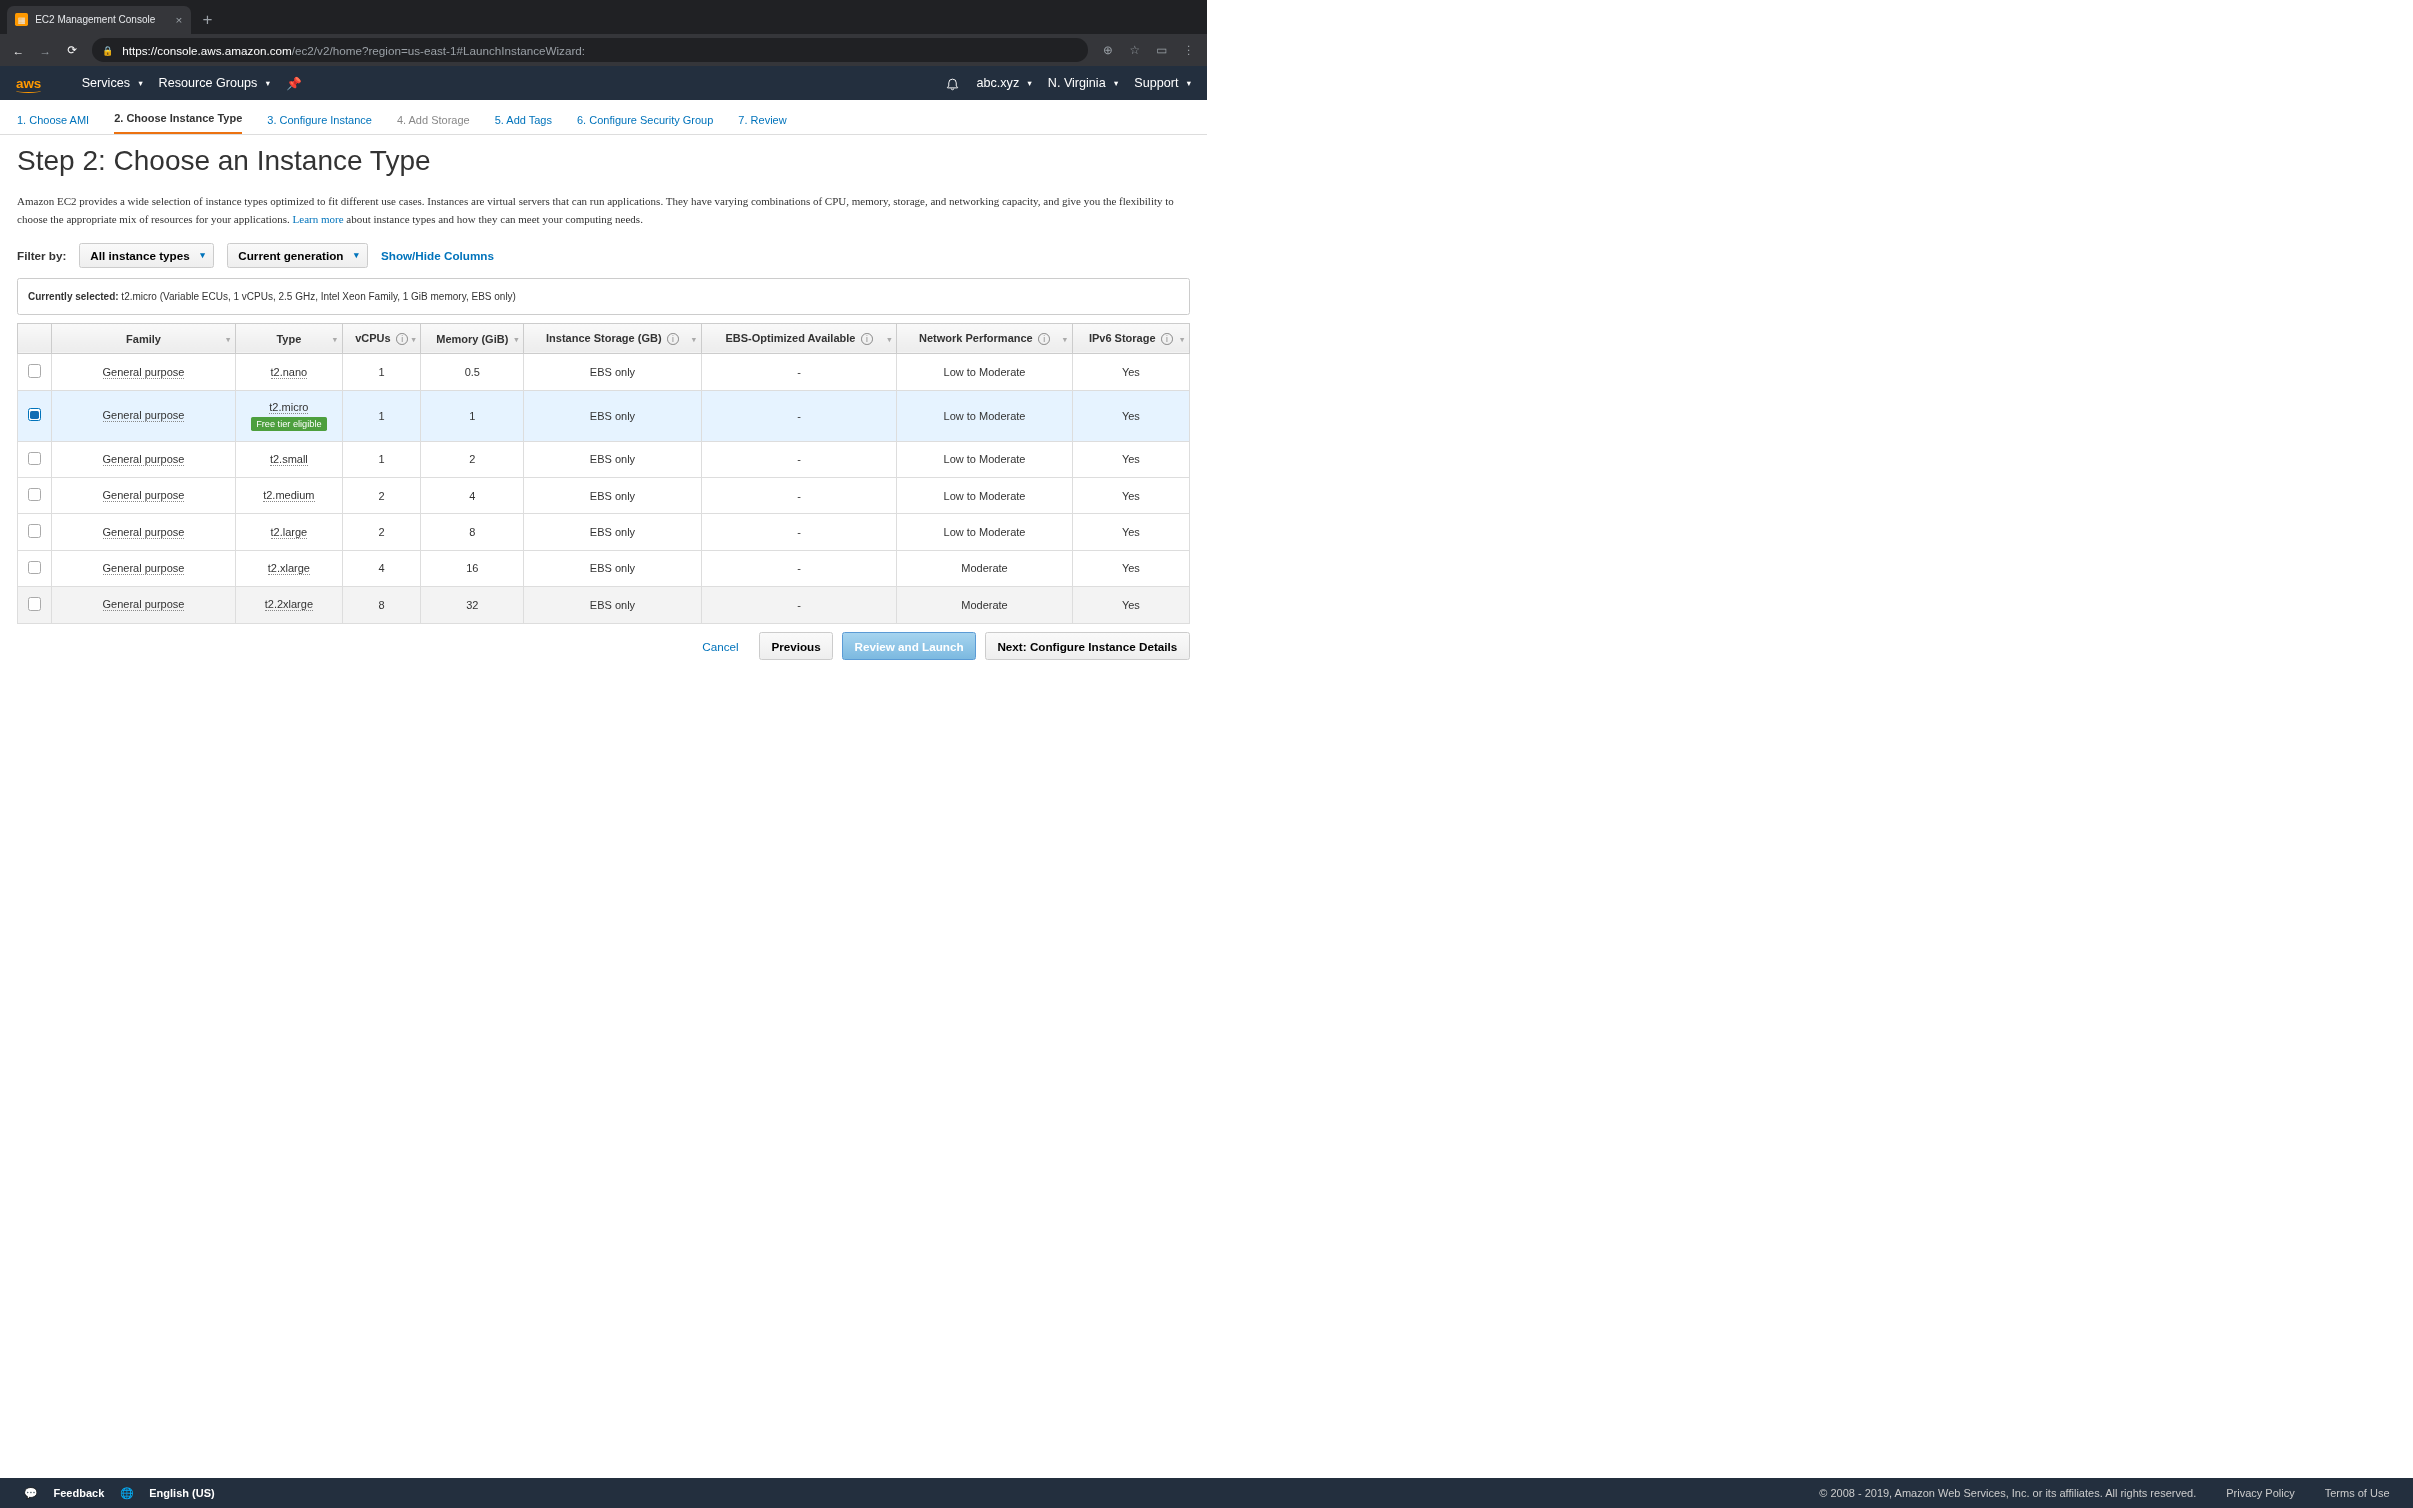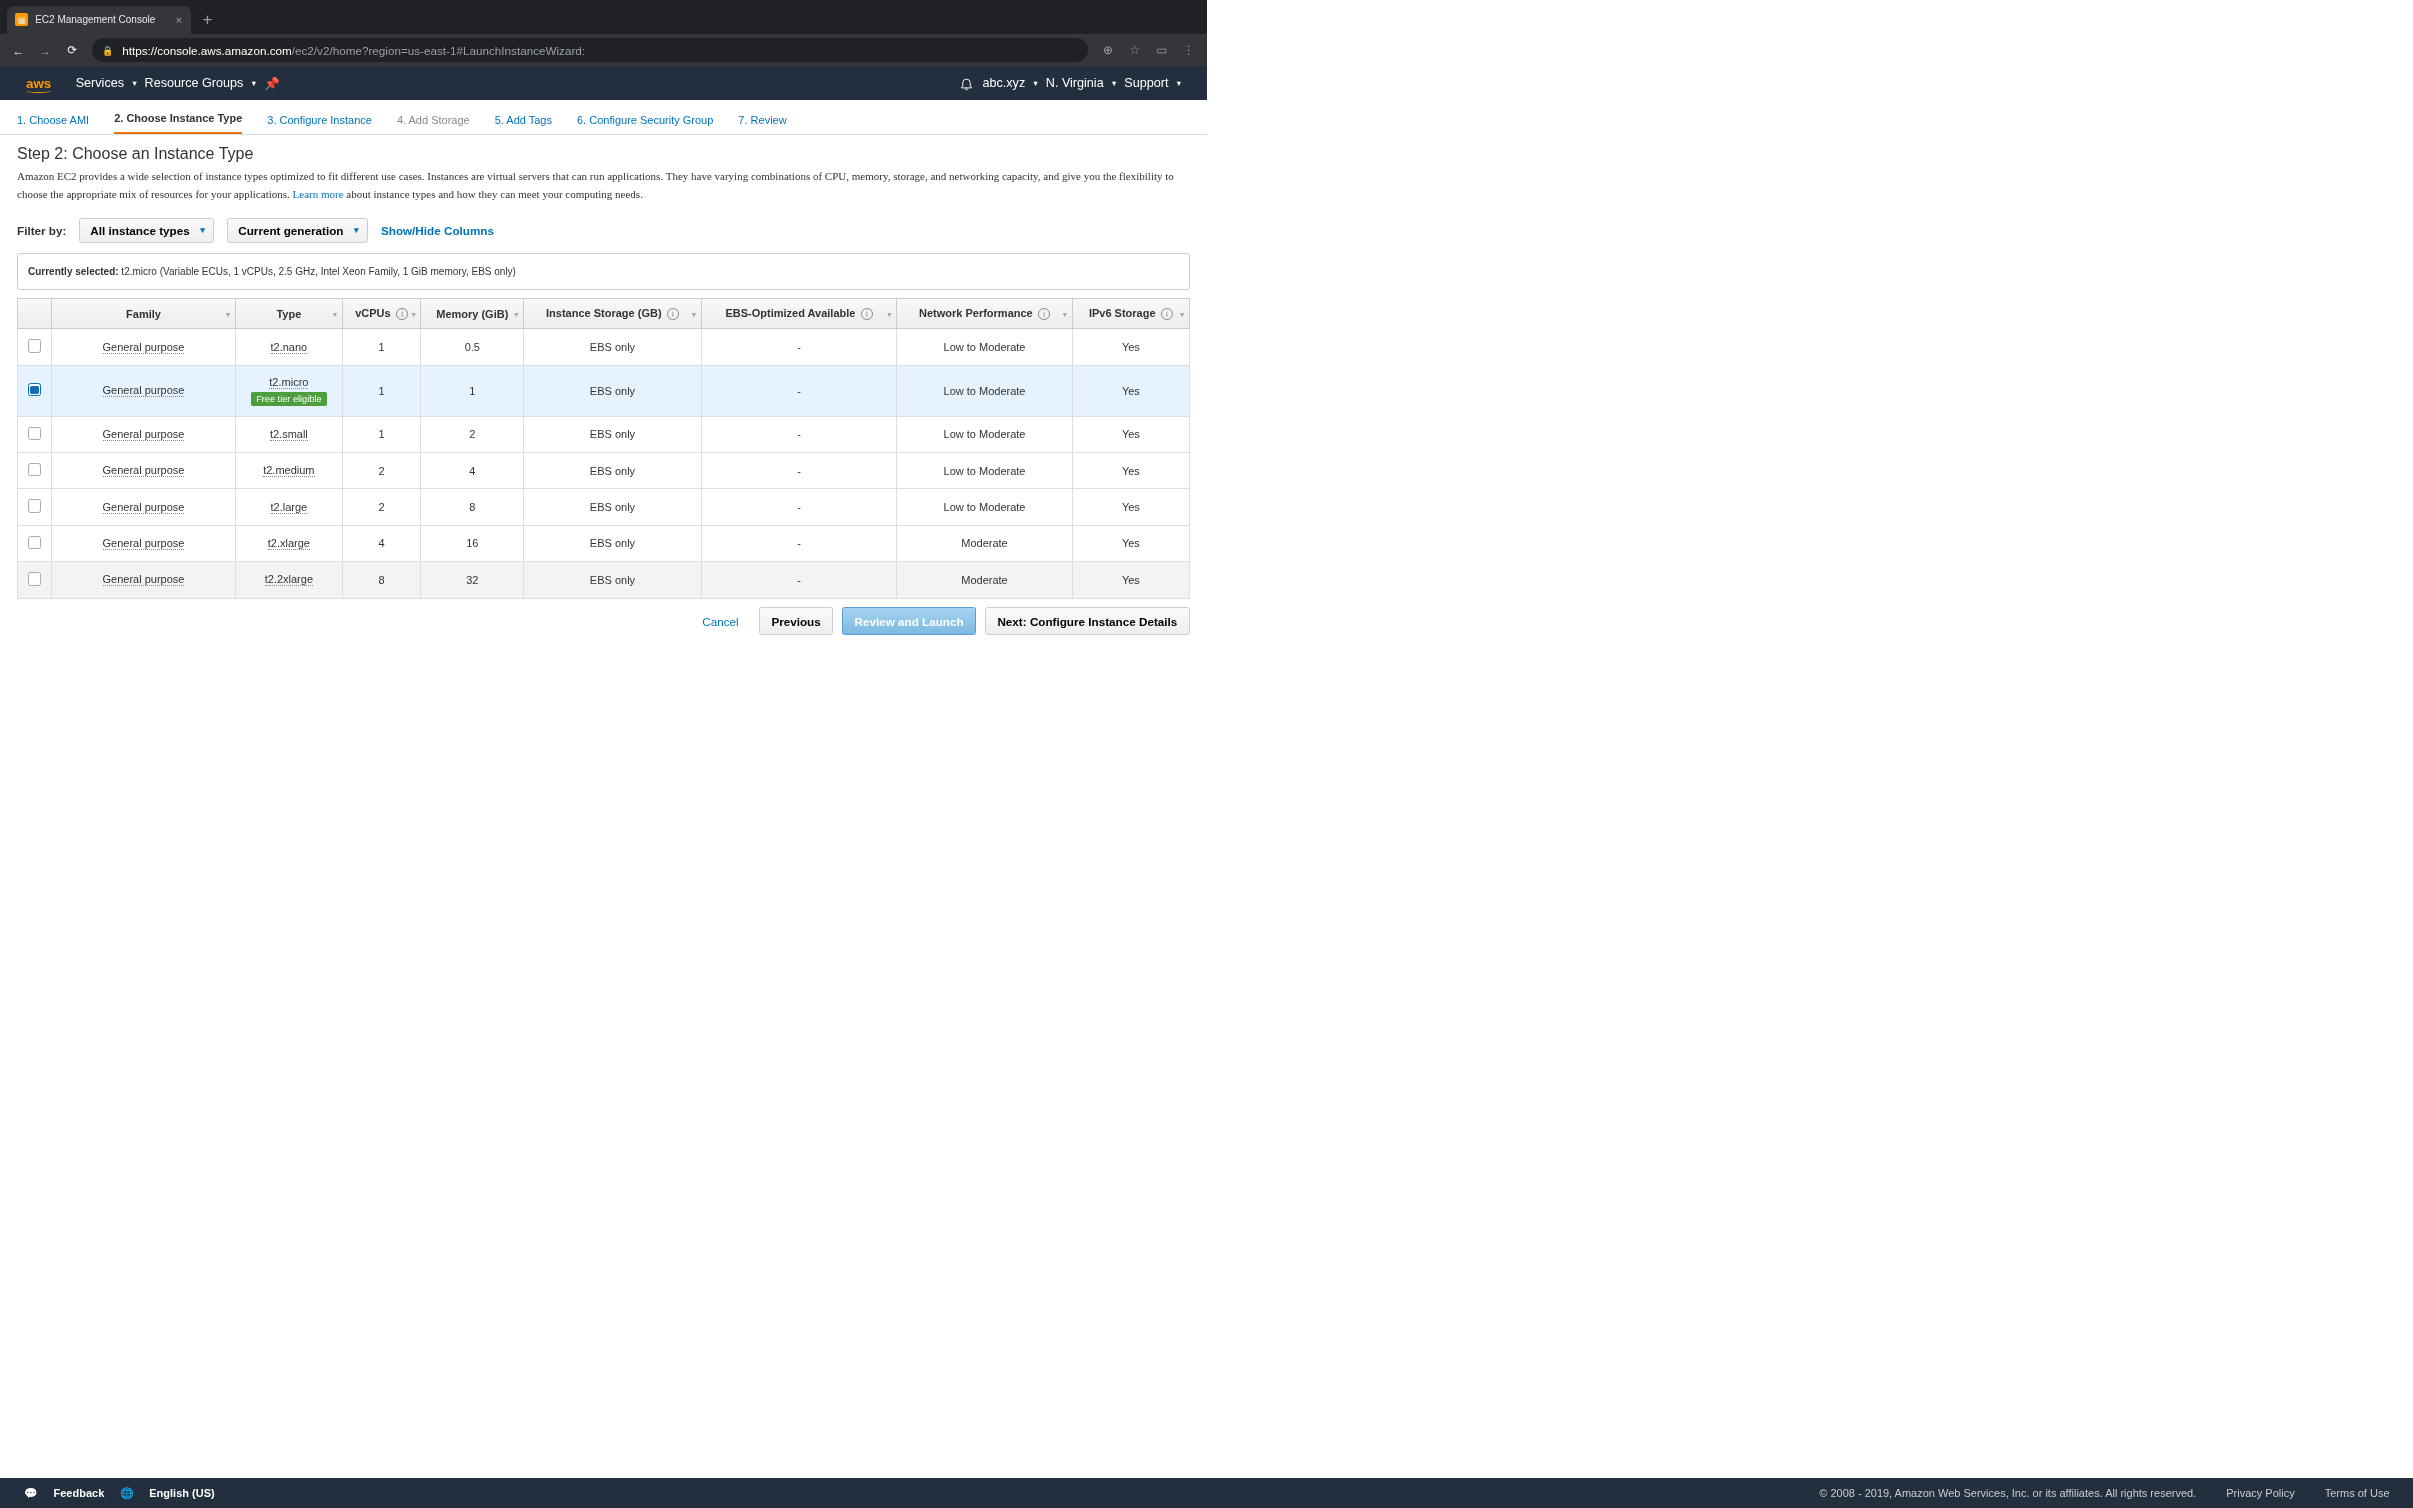--- a/index.html
+++ b/index.html
@@ -14,38 +14,38 @@
 
 .urlbar-row { background: #35363a; height: 32px; display: flex; align-items: center; padding: 0 6.7px; gap: 3.4px; }
 .navicon { width: 23.5px; height: 23.5px; display: flex; align-items: center; justify-content: center; color: #9aa0a6; cursor: pointer; border-radius: 50%; }
 .navicon.active { color: #fff; }
 .urlbar { flex: 1; background: #202124; border-radius: 11.7px; height: 23.5px; display: flex; align-items: center; padding: 0 10px; color: #9aa0a6; font-size: 11.7px; gap: 8.4px; margin: 0 5px; }
 .urlbar .lock { font-size: 9.2px; }
 .urlbar .host { color: #fff; }
 .right-icons { display: flex; gap: 3.4px; }
 
 
-.aws-header { background: #232f3e; height: 34px; display: flex; align-items: center; padding: 0 26px; color: #fff; gap: 8px; text-align: center; }
+.aws-header { background: #232f3e; height: 34px; display: flex; align-items: center; padding: 0 16px; color: #fff; gap: 16px; text-align: center; }
 .aws-logo { font-weight: bold; font-size: 13.4px; color: #ff9900; position: relative; }
 .aws-logo::after { content: ""; position: absolute; left: 0; bottom: -2.5px; width: 100%; height: 3.4px; border-bottom: 1.7px solid #ff9900; border-radius: 0 0 50% 50%; }
 .hdr-item { display: flex; align-items: center; gap: 5px; cursor: pointer; font-size: 12.6px; }
 .hdr-spacer { flex: 1; }
 .caret::after { content: "▾"; font-size: 8.4px; margin-left: 3.4px; }
 .pin-icon { color: #fff; }
 .bell-icon svg { width: 15px; height: 15px; fill: none; stroke: #fff; stroke-width: 1.5; }
 
 
 .wizard-nav { display: flex; gap: 25px; padding: 20px 17px 0; border-bottom: 0.8px solid #ddd; height: 35px; align-items: flex-end; }
 .wiz-step { color: #0073bb; font-size: 11px; cursor: pointer; padding-bottom: 8.4px; }
 .wiz-step.disabled { color: #888; cursor: default; }
 .wiz-step.active { color: #333; font-weight: bold; border-bottom: 2.5px solid #ec7211; }
 
 
 .content { padding: 10px 17px 0; }
-h1 { font-size: 16px; font-weight: 300; color: #333; margin-bottom: 5px; }
+h1 { font-size: 28px; font-weight: 300; color: #333; margin-bottom: 16px; }
 .desc { font-size: 11px; color: #333; line-height: 1.6; margin-bottom: 15px; font-family: Liberation Serif, serif; }
 .desc a { color: #0073bb; text-decoration: none; }
 
 .filter-row { display: flex; align-items: center; gap: 13px; margin-bottom: 10px; }
 .filter-label { font-weight: bold; font-size: 11.7px; }
 .dropdown-btn { background: linear-gradient(#fafafa,#eee); border: 0.8px solid #ccc; border-radius: 2.5px; padding: 5px 23.5px 5px 10px; font-weight: bold; font-size: 11.7px; position: relative; cursor: pointer; }
 .dropdown-btn::after { content: "▾"; position: absolute; right: 8.4px; color: #0073bb; font-size: 9.2px; }
 .link-btn { color: #0073bb; font-weight: bold; font-size: 11.7px; cursor: pointer; }
 
 .selected-box { border: 0.8px solid #ccc; border-radius: 2.5px; padding: 11.7px 10px; font-size: 10px; margin-bottom: 8.4px; }

